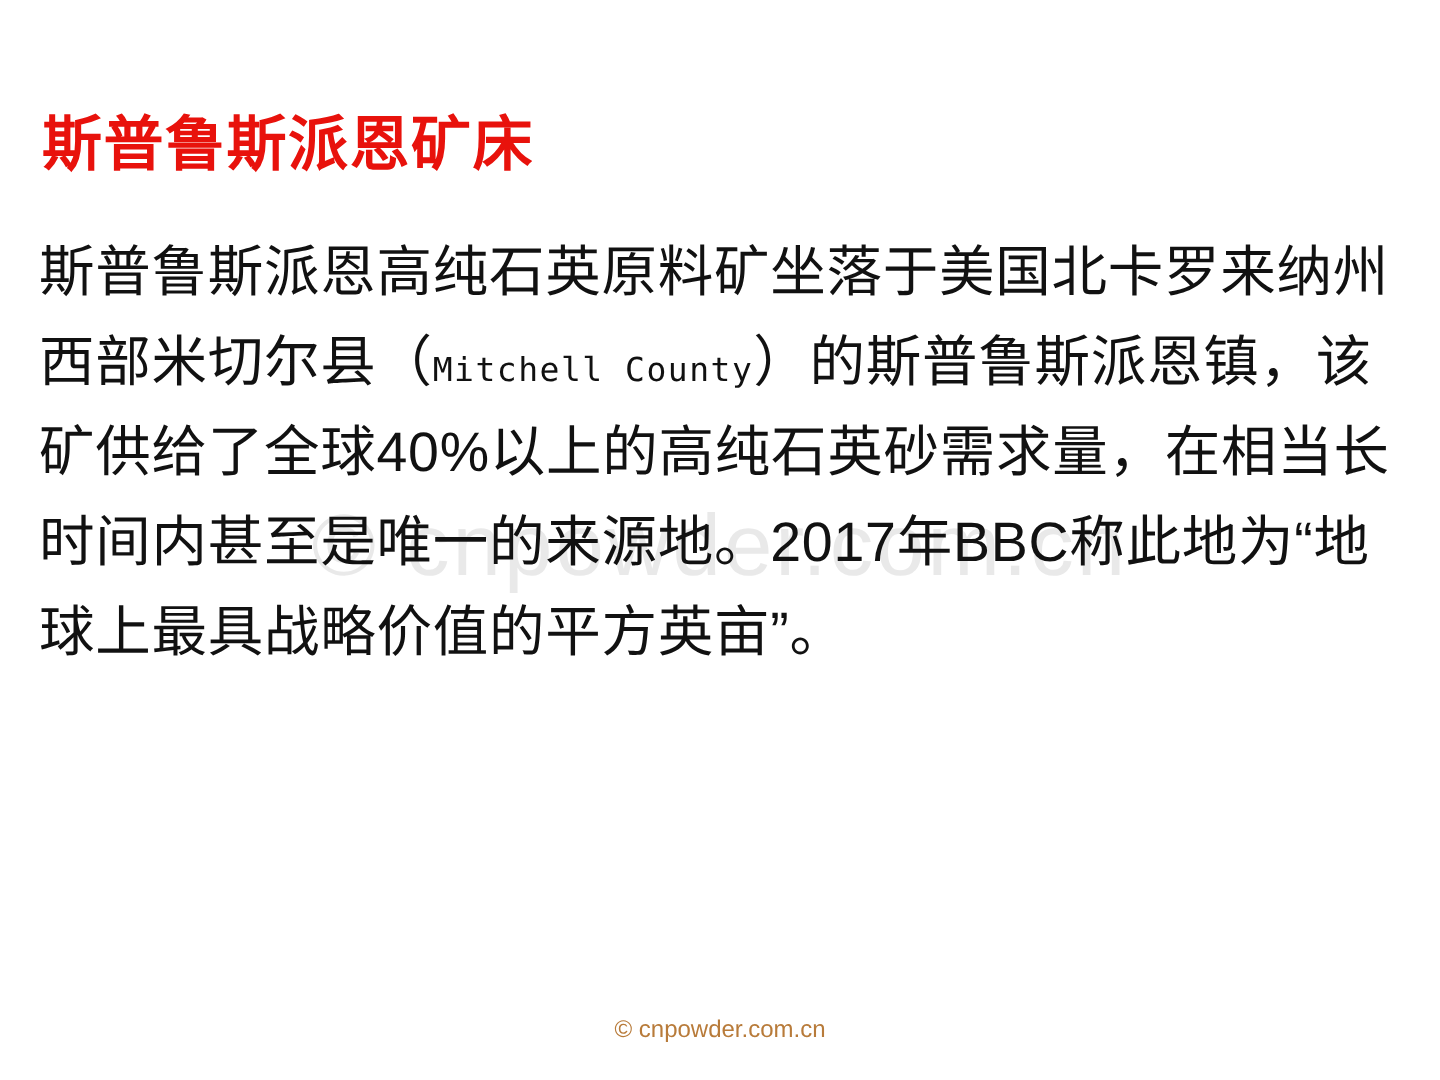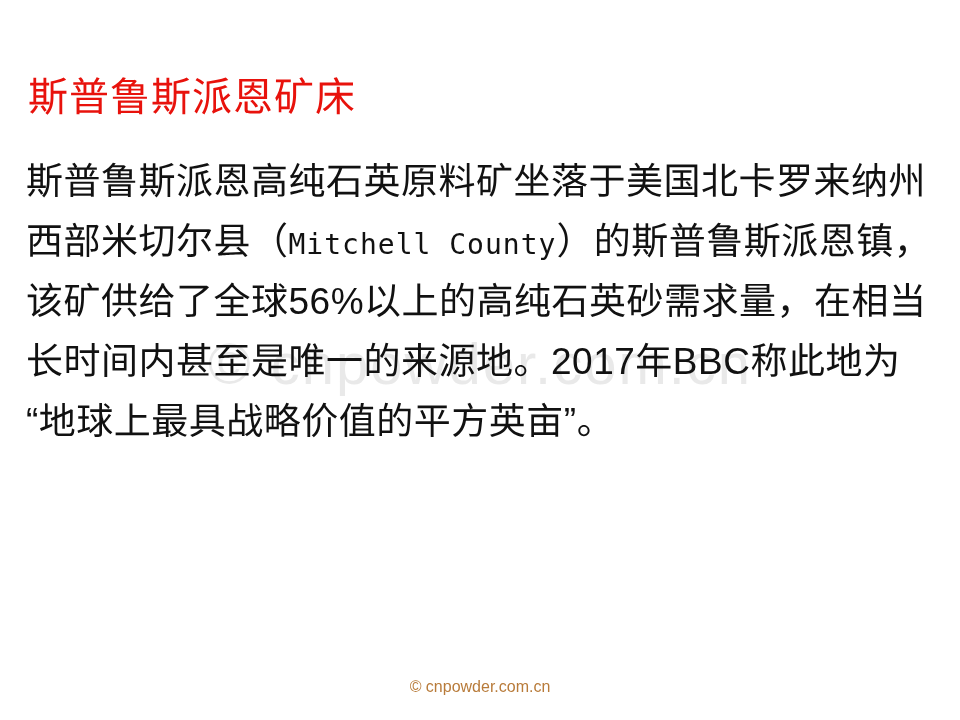--- a/index.html
+++ b/index.html
@@ -37,42 +37,42 @@
     pointer-events: none;
     user-select: none;
     z-index: 1;
   }
 
   .title {
     position: absolute;
     left: 28px;
     top: 48px;
     font-size: 40px;
-    font-weight: normal;
+    font-weight: bold;
     color: #e8120c;
     letter-spacing: 1px;
     line-height: 1.1;
     z-index: 2;
     white-space: nowrap;
   }
 
   .body-text {
     position: absolute;
     left: 26px;
     top: 152px;
     width: 912px;
     font-size: 37px;
     line-height: 1.62;
     color: #111111;
     letter-spacing: 0.5px;
     z-index: 2;
   }
   .body-text .en {
     font-family: "DejaVu Sans Mono", monospace;
-    font-size: 28px;
+    font-size: 22px;
     letter-spacing: 1px;
   }
 
   .footer {
     position: absolute;
     left: 0;
     top: 678px;
     width: 960px;
     text-align: center;
     font-size: 16px;
@@ -84,18 +84,18 @@
 </head>
 <body>
 
 <div class="slide">
 
   <div class="watermark">© cnpowder.com.cn</div>
 
   <h1 class="title">斯普鲁斯派恩矿床</h1>
 
   <div class="body-text">
-    <span>斯普鲁斯派恩高纯石英原料矿坐落于美国北卡罗来纳州西部米切尔县（</span><span class="en">Mitchell County</span><span>）的斯普鲁斯派恩镇，该矿供给了全球</span><span>56%</span><span>以上的高纯石英砂需求量，在相当长时间内甚至是唯一的来源地。</span><span>2017</span><span>年</span><span>BBC</span><span>称此地为“地球上最具战略价值的平方英亩”。</span>
+    <span>斯普鲁斯派恩高纯石英原料矿坐落于美国北卡罗来纳州西部米切尔县（</span><span class="en">Mitchell County</span><span>）的斯普鲁斯派恩镇，该矿供给了全球</span><span>40%</span><span>以上的高纯石英砂需求量，在相当长时间内甚至是唯一的来源地。</span><span>2017</span><span>年</span><span>BBC</span><span>称此地为“地球上最具战略价值的平方英亩”。</span>
   </div>
 
   <div class="footer">© cnpowder.com.cn</div>
 
 </div>
 
 </body></html>

